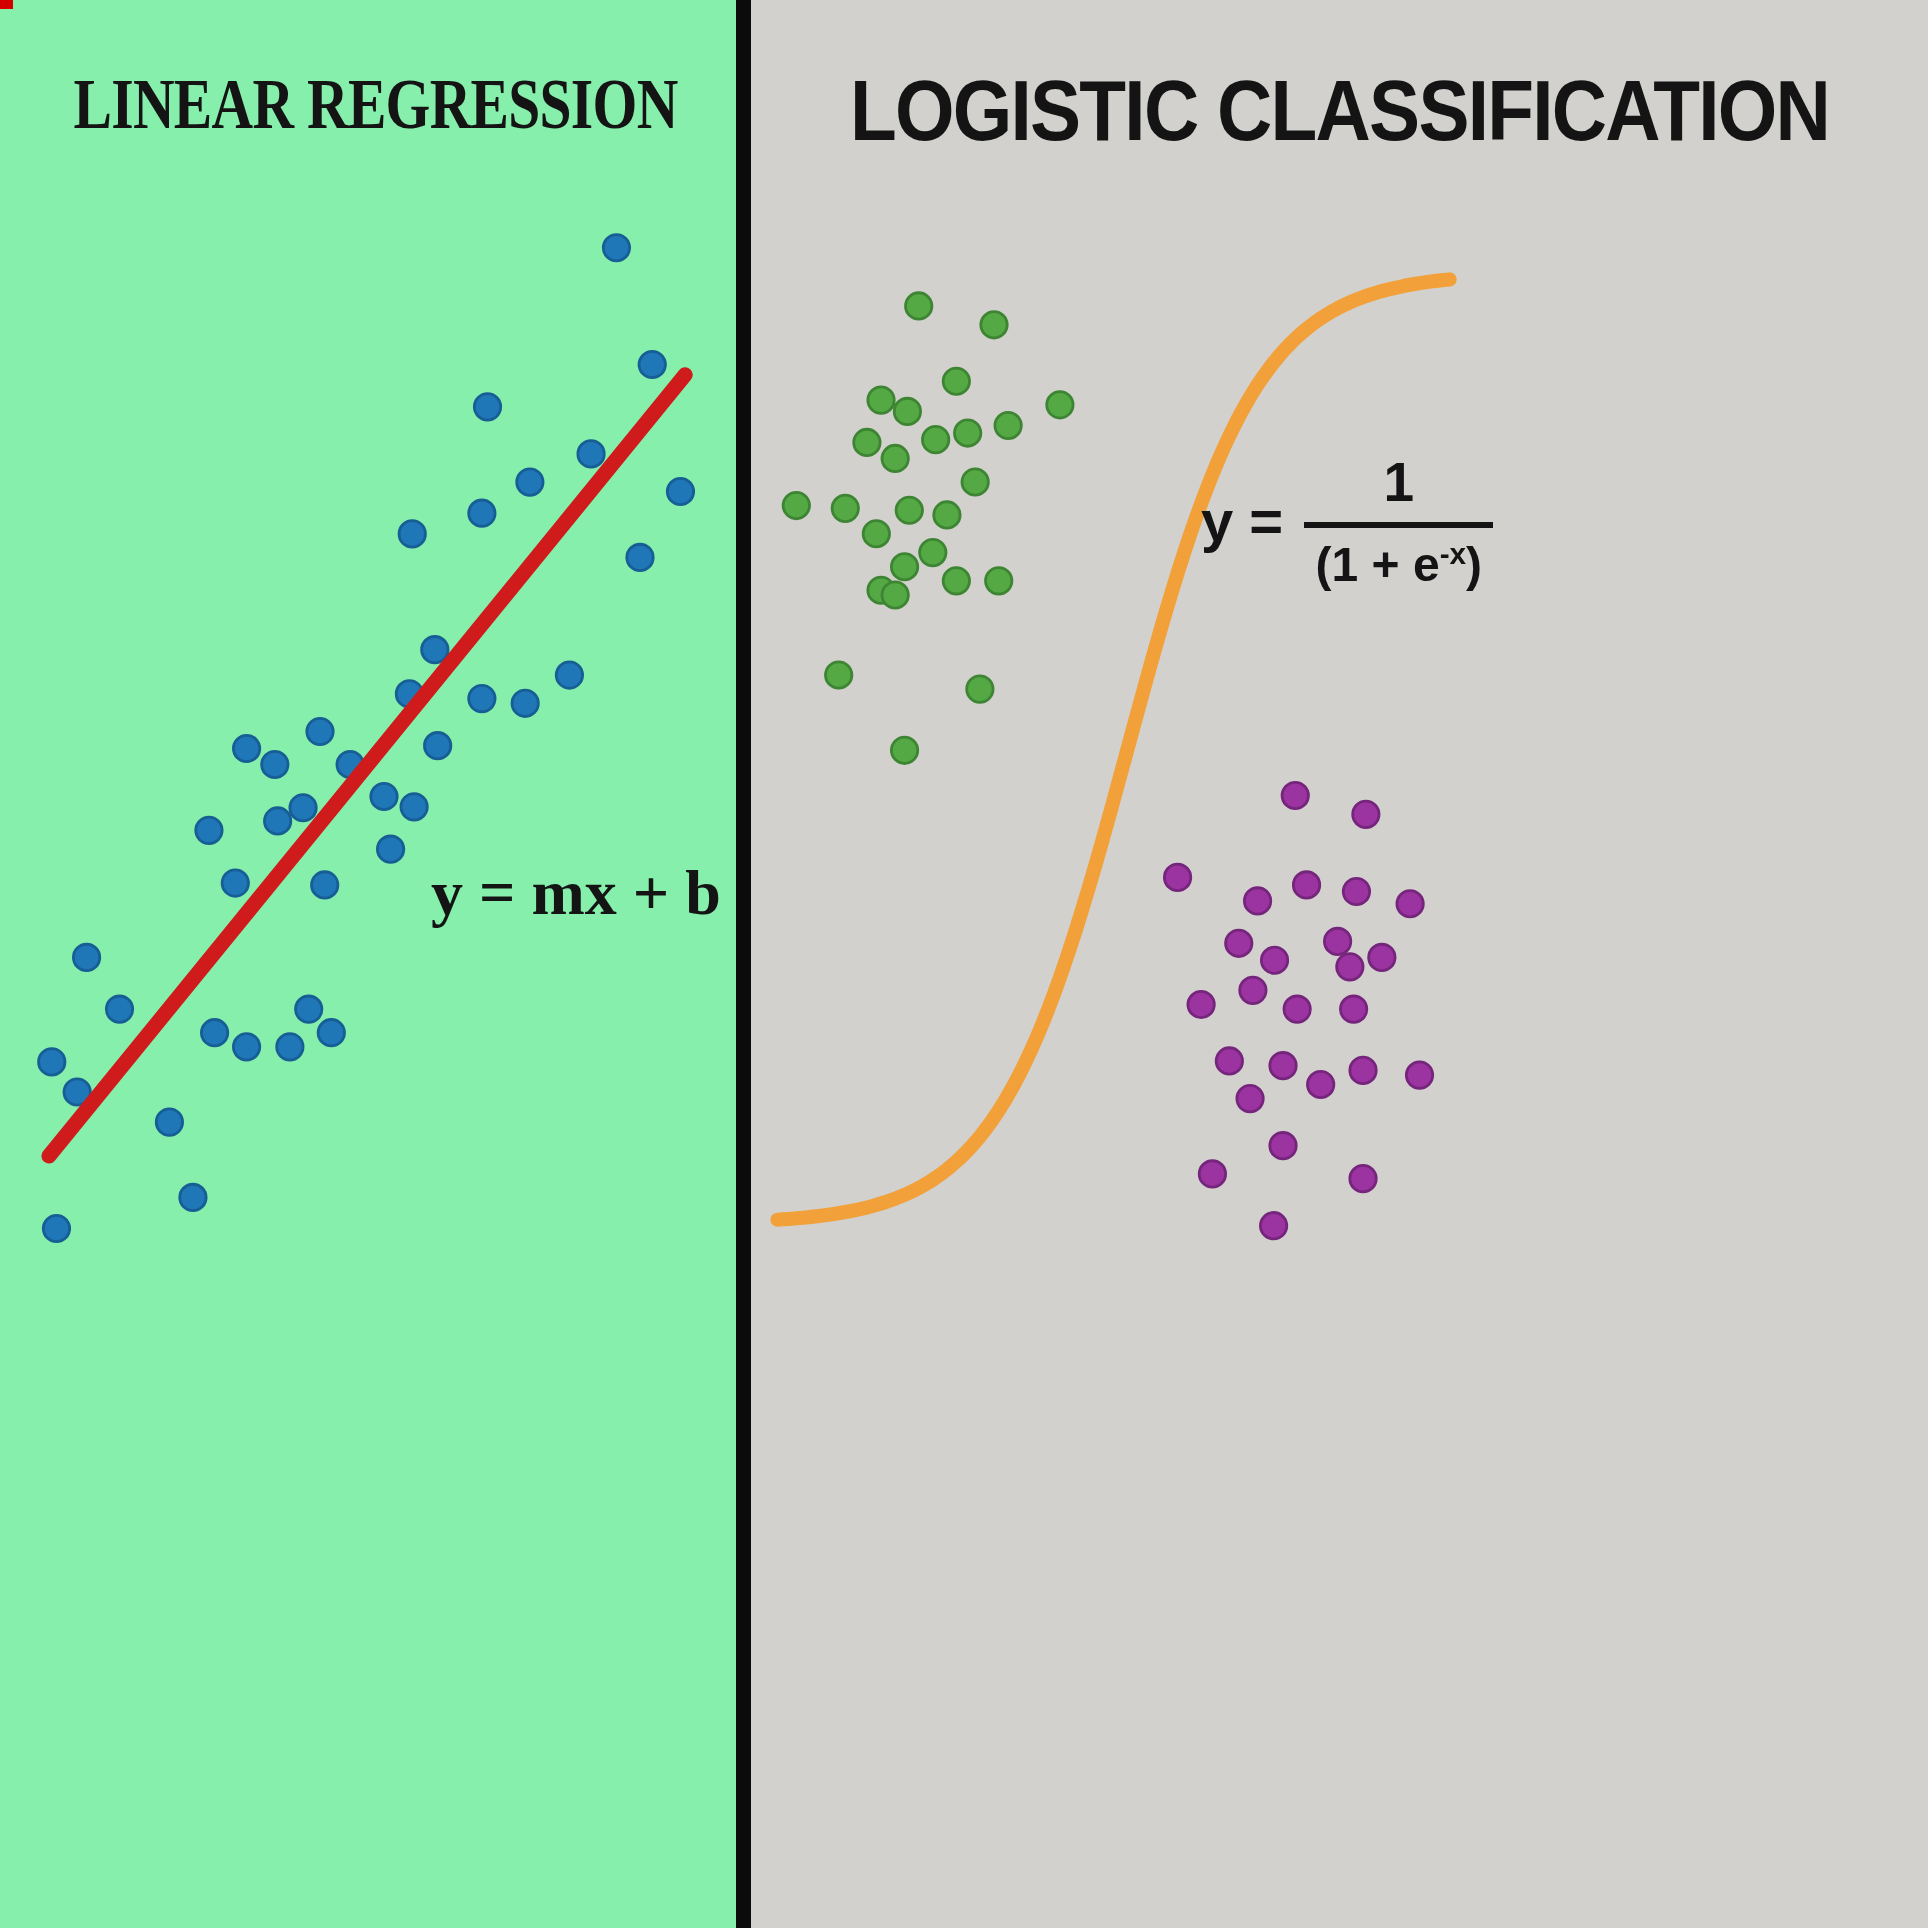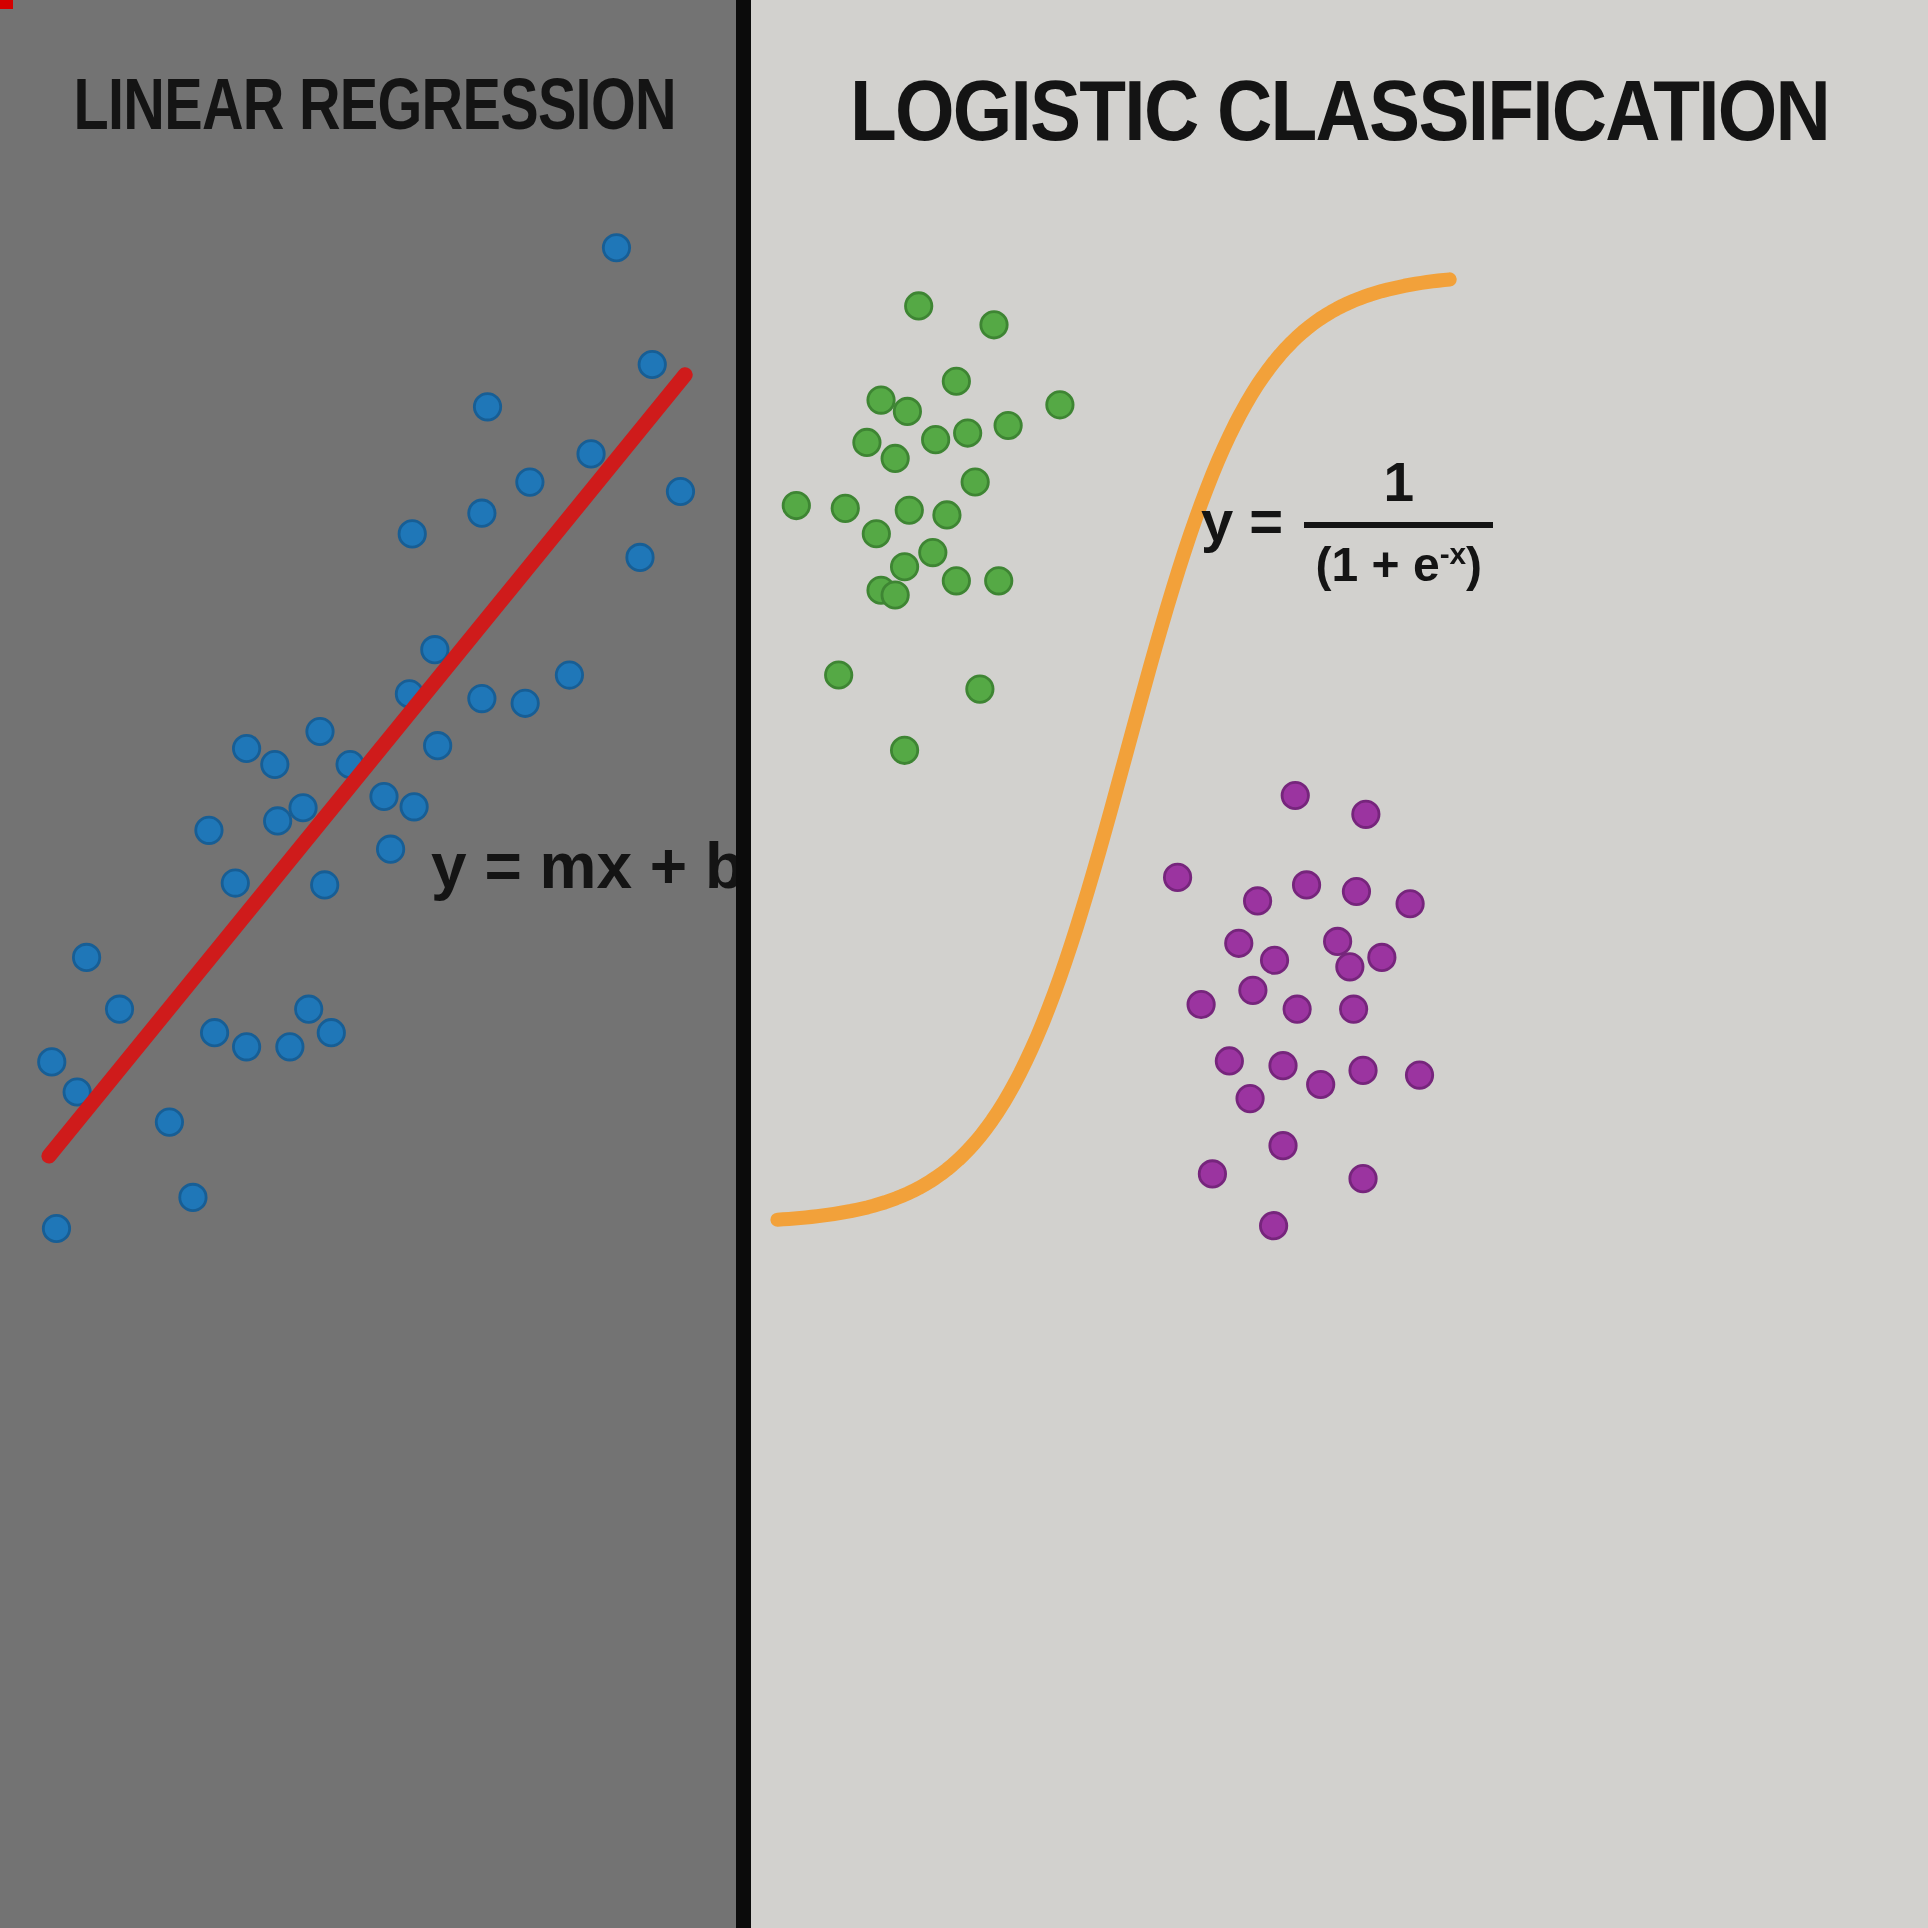--- a/index.html
+++ b/index.html
@@ -14,40 +14,40 @@
   #panel-right{width:1177px;background:#d2d1ce;}
   .plot-svg{position:absolute;left:0;top:0;}
   .panel-title{
     position:relative;z-index:3;margin:0;padding-top:68px;
     text-align:center;color:#141414;font-weight:bold;line-height:1;
     white-space:nowrap;
   }
   #title-left{font-size:72px;transform:scaleX(0.80);letter-spacing:-0.9px;}
   #title-right{font-size:85px;transform:scaleX(0.90);letter-spacing:-1.9px;}
   #equation-linear{
-    position:absolute;z-index:3;left:431px;top:829px;
+    position:absolute;z-index:3;left:431px;top:856px;
     font-size:64px;font-weight:bold;color:#141414;white-space:nowrap;
   }
   #equation-logistic{
     position:absolute;z-index:3;left:450px;top:450px;
     display:flex;align-items:center;color:#141414;font-weight:bold;
   }
   #equation-logistic .lhs{font-size:58px;margin-right:21px;}
   .fraction{display:inline-flex;flex-direction:column;align-items:center;}
   .frac-num{font-size:55px;padding:0 11.3px 7.5px 11.3px;}
   .frac-den{font-size:48px;border-top:6.6px solid #141414;padding:9.4px 11.3px 0 11.3px;white-space:nowrap;}
   .frac-den sup{font-size:0.62em;vertical-align:super;}
   #corner-mark{position:absolute;left:0;top:0;width:13px;height:9.4px;z-index:4;}
 </style>
 </head>
 <body>
 
 <div id="stage">
 
-  <div class="panel" id="panel-left" style="background: #737373;">
+  <div class="panel" id="panel-left" style="background: #86efac; font-family: Liberation Serif, serif;">
     <div id="corner-mark" style="background: rgb(212, 0, 0);"></div>
     <svg id="svg-left" class="plot-svg" width="736" height="1928" viewBox="0 0 782 2048">
         <circle cx="60" cy="1305" r="14" fill="#1f77b8" stroke="#175e95" stroke-width="3"></circle>
         <circle cx="55" cy="1128" r="14" fill="#1f77b8" stroke="#175e95" stroke-width="3"></circle>
         <circle cx="82" cy="1160" r="14" fill="#1f77b8" stroke="#175e95" stroke-width="3"></circle>
         <circle cx="92" cy="1017" r="14" fill="#1f77b8" stroke="#175e95" stroke-width="3"></circle>
         <circle cx="127" cy="1072" r="14" fill="#1f77b8" stroke="#175e95" stroke-width="3"></circle>
         <circle cx="180" cy="1192" r="14" fill="#1f77b8" stroke="#175e95" stroke-width="3"></circle>
         <circle cx="205" cy="1272" r="14" fill="#1f77b8" stroke="#175e95" stroke-width="3"></circle>
         <circle cx="222" cy="882" r="14" fill="#1f77b8" stroke="#175e95" stroke-width="3"></circle>

